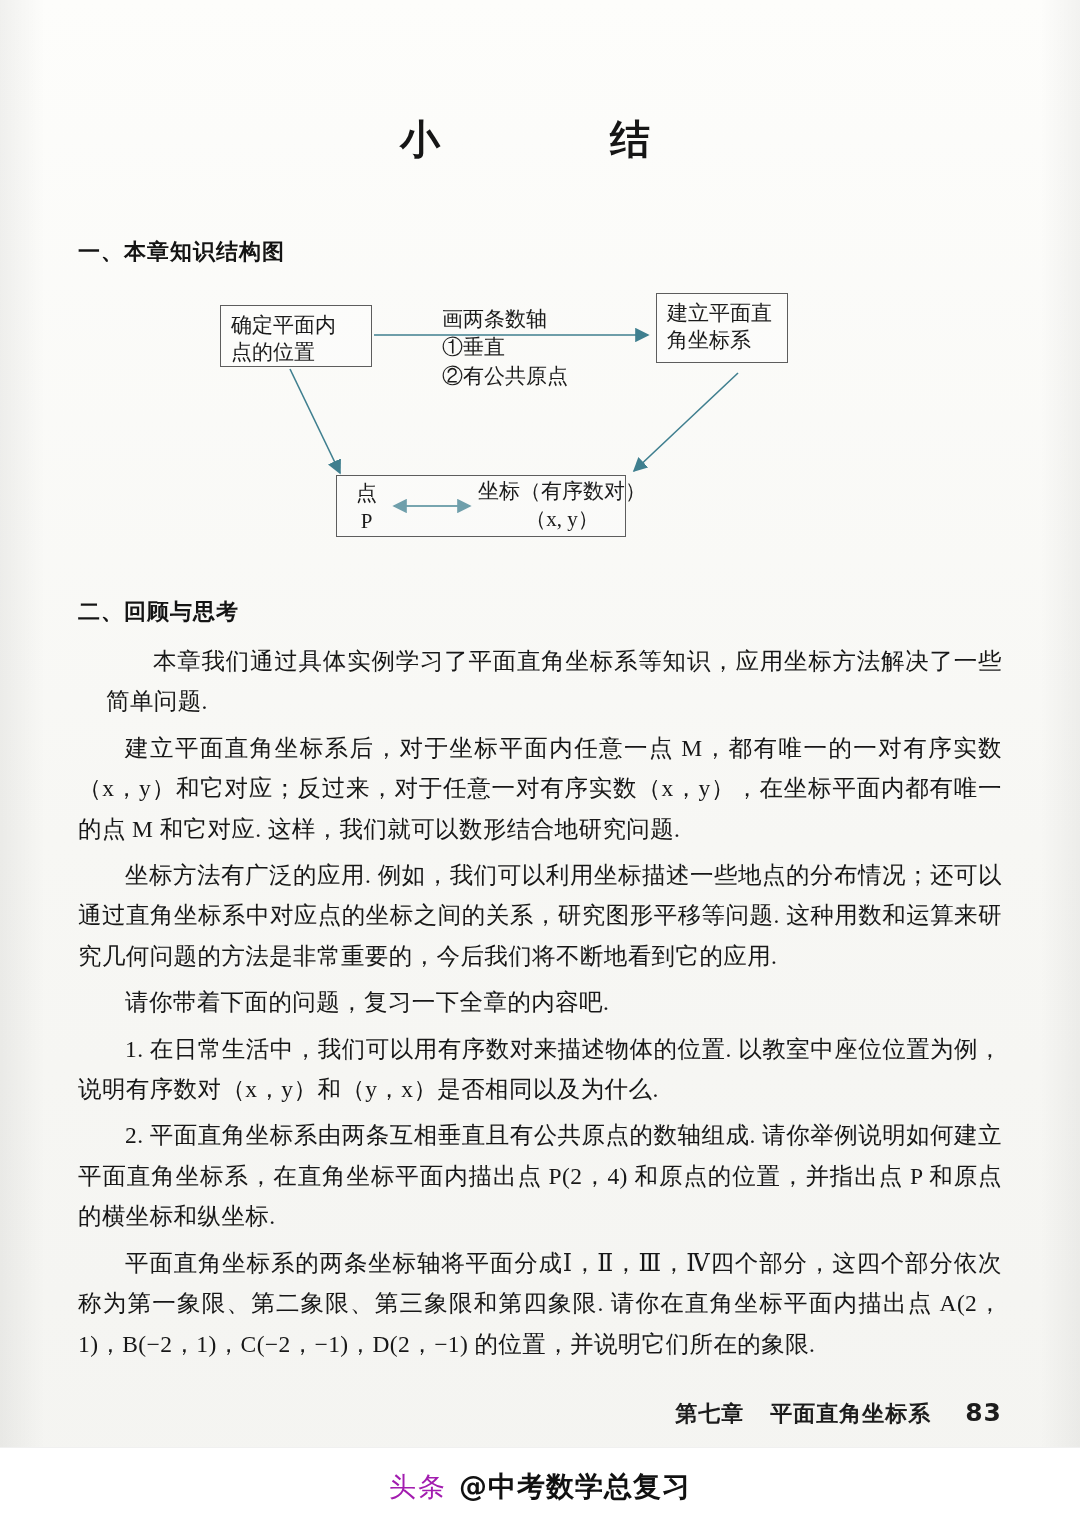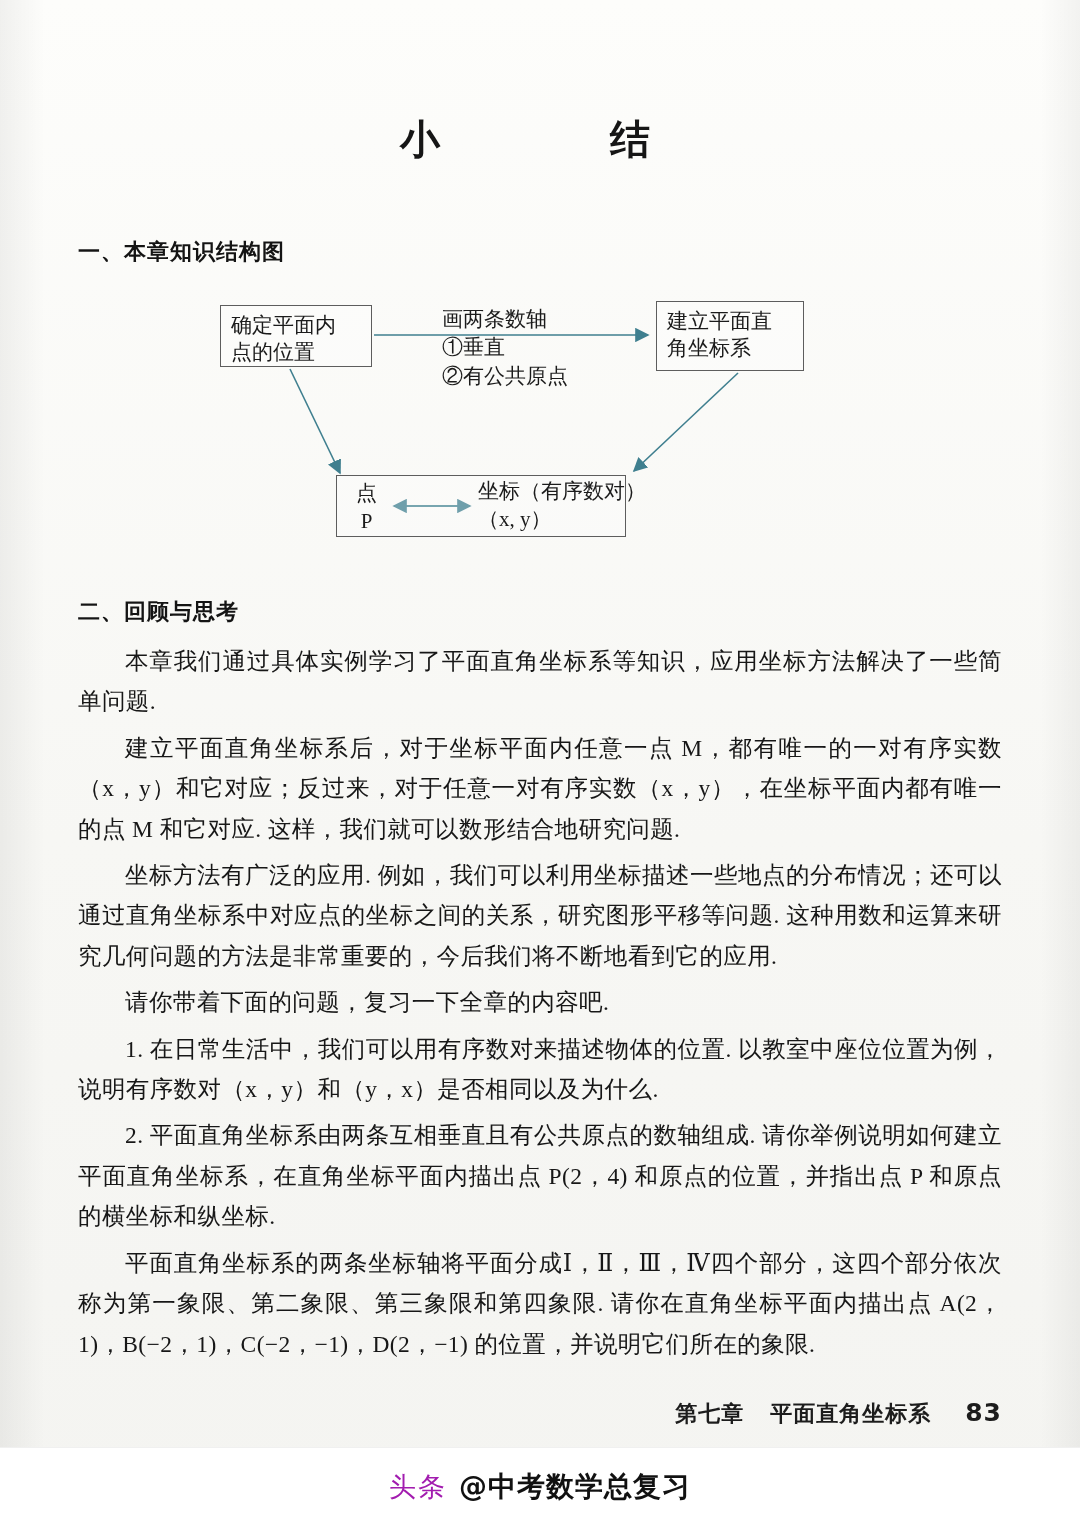--- a/index.html
+++ b/index.html
@@ -70,46 +70,46 @@
     position: absolute;
     border: 1px solid #5d5d5d;
     background: rgba(255,255,255,0.25);
     font-size: 21px;
     line-height: 1.28;
     padding: 6px 8px 16px 10px;
     box-sizing: border-box;
     white-space: pre-line;
   }
   #box-left  { left: 142px;  top: 12px;  width: 152px; height: 62px; }
-  #box-right { left: 578px;  top: 8px;   width: 148px; height: 70px; }
+  #box-right { left: 578px;  top: 0;   width: 132px; height: 70px; }
   #box-bottom{ left: 258px;  top: 182px; width: 290px; height: 62px; }
 
   .dlabel {
     position: absolute;
     font-size: 21px;
     line-height: 1.35;
     white-space: pre-line;
   }
   #lbl-top   { left: 364px; top: 12px; }
   #lbl-point { left: 278px; top: 186px; text-align: center; }
-  #lbl-coord { left: 400px; top: 184px; text-align: left; }
+  #lbl-coord { left: 400px; top: 184px; text-align: center; }
 
   .diagram svg { position: absolute; left: 0; top: 0; }
 
   
   .para {
     font-size: 23.5px;
     line-height: 1.72;
     text-align: justify;
     margin-top: 6px;
     letter-spacing: 0.4px;
     color: #171717;
   }
   .para.indent { text-indent: 2em; }
-  .para.first { margin-top: 14px; }
+  .para.first { margin-top: 14px; margin-left: 28px; }
 
   
   .footer {
     position: absolute;
     left: 78px;
     right: 78px;
     top: 1398px;
     display: flex;
     justify-content: flex-end;
     align-items: baseline;

